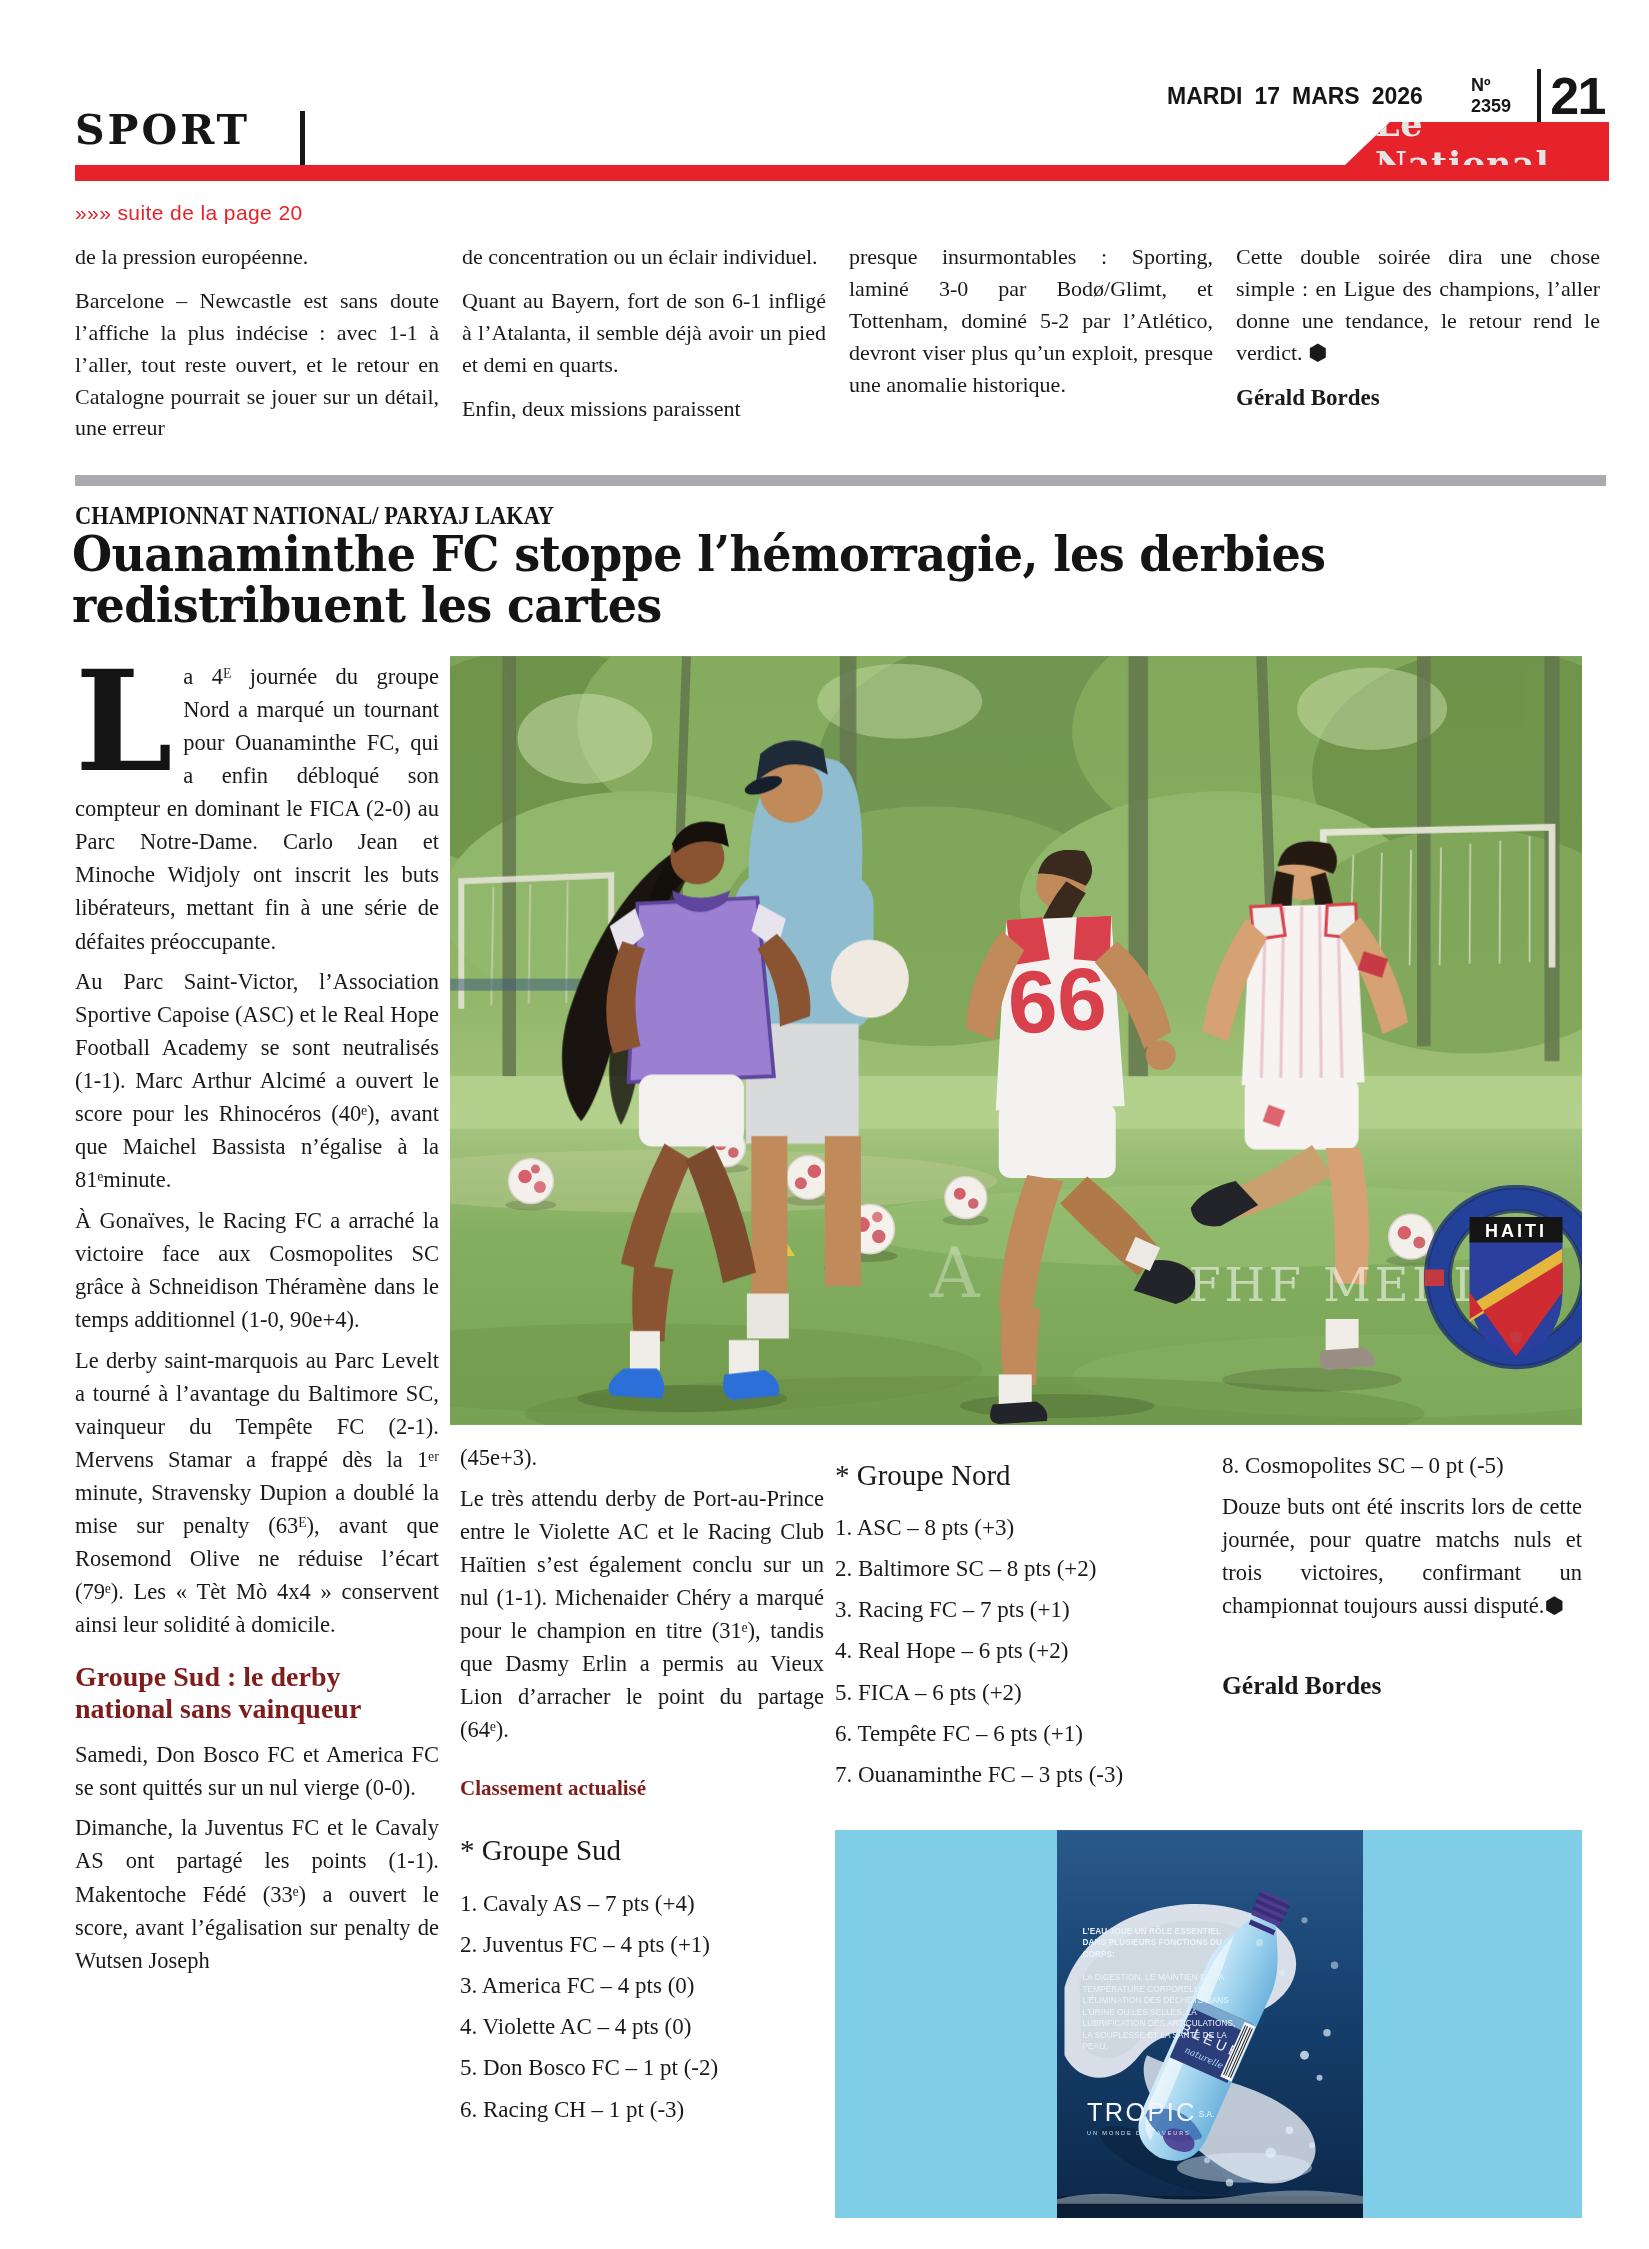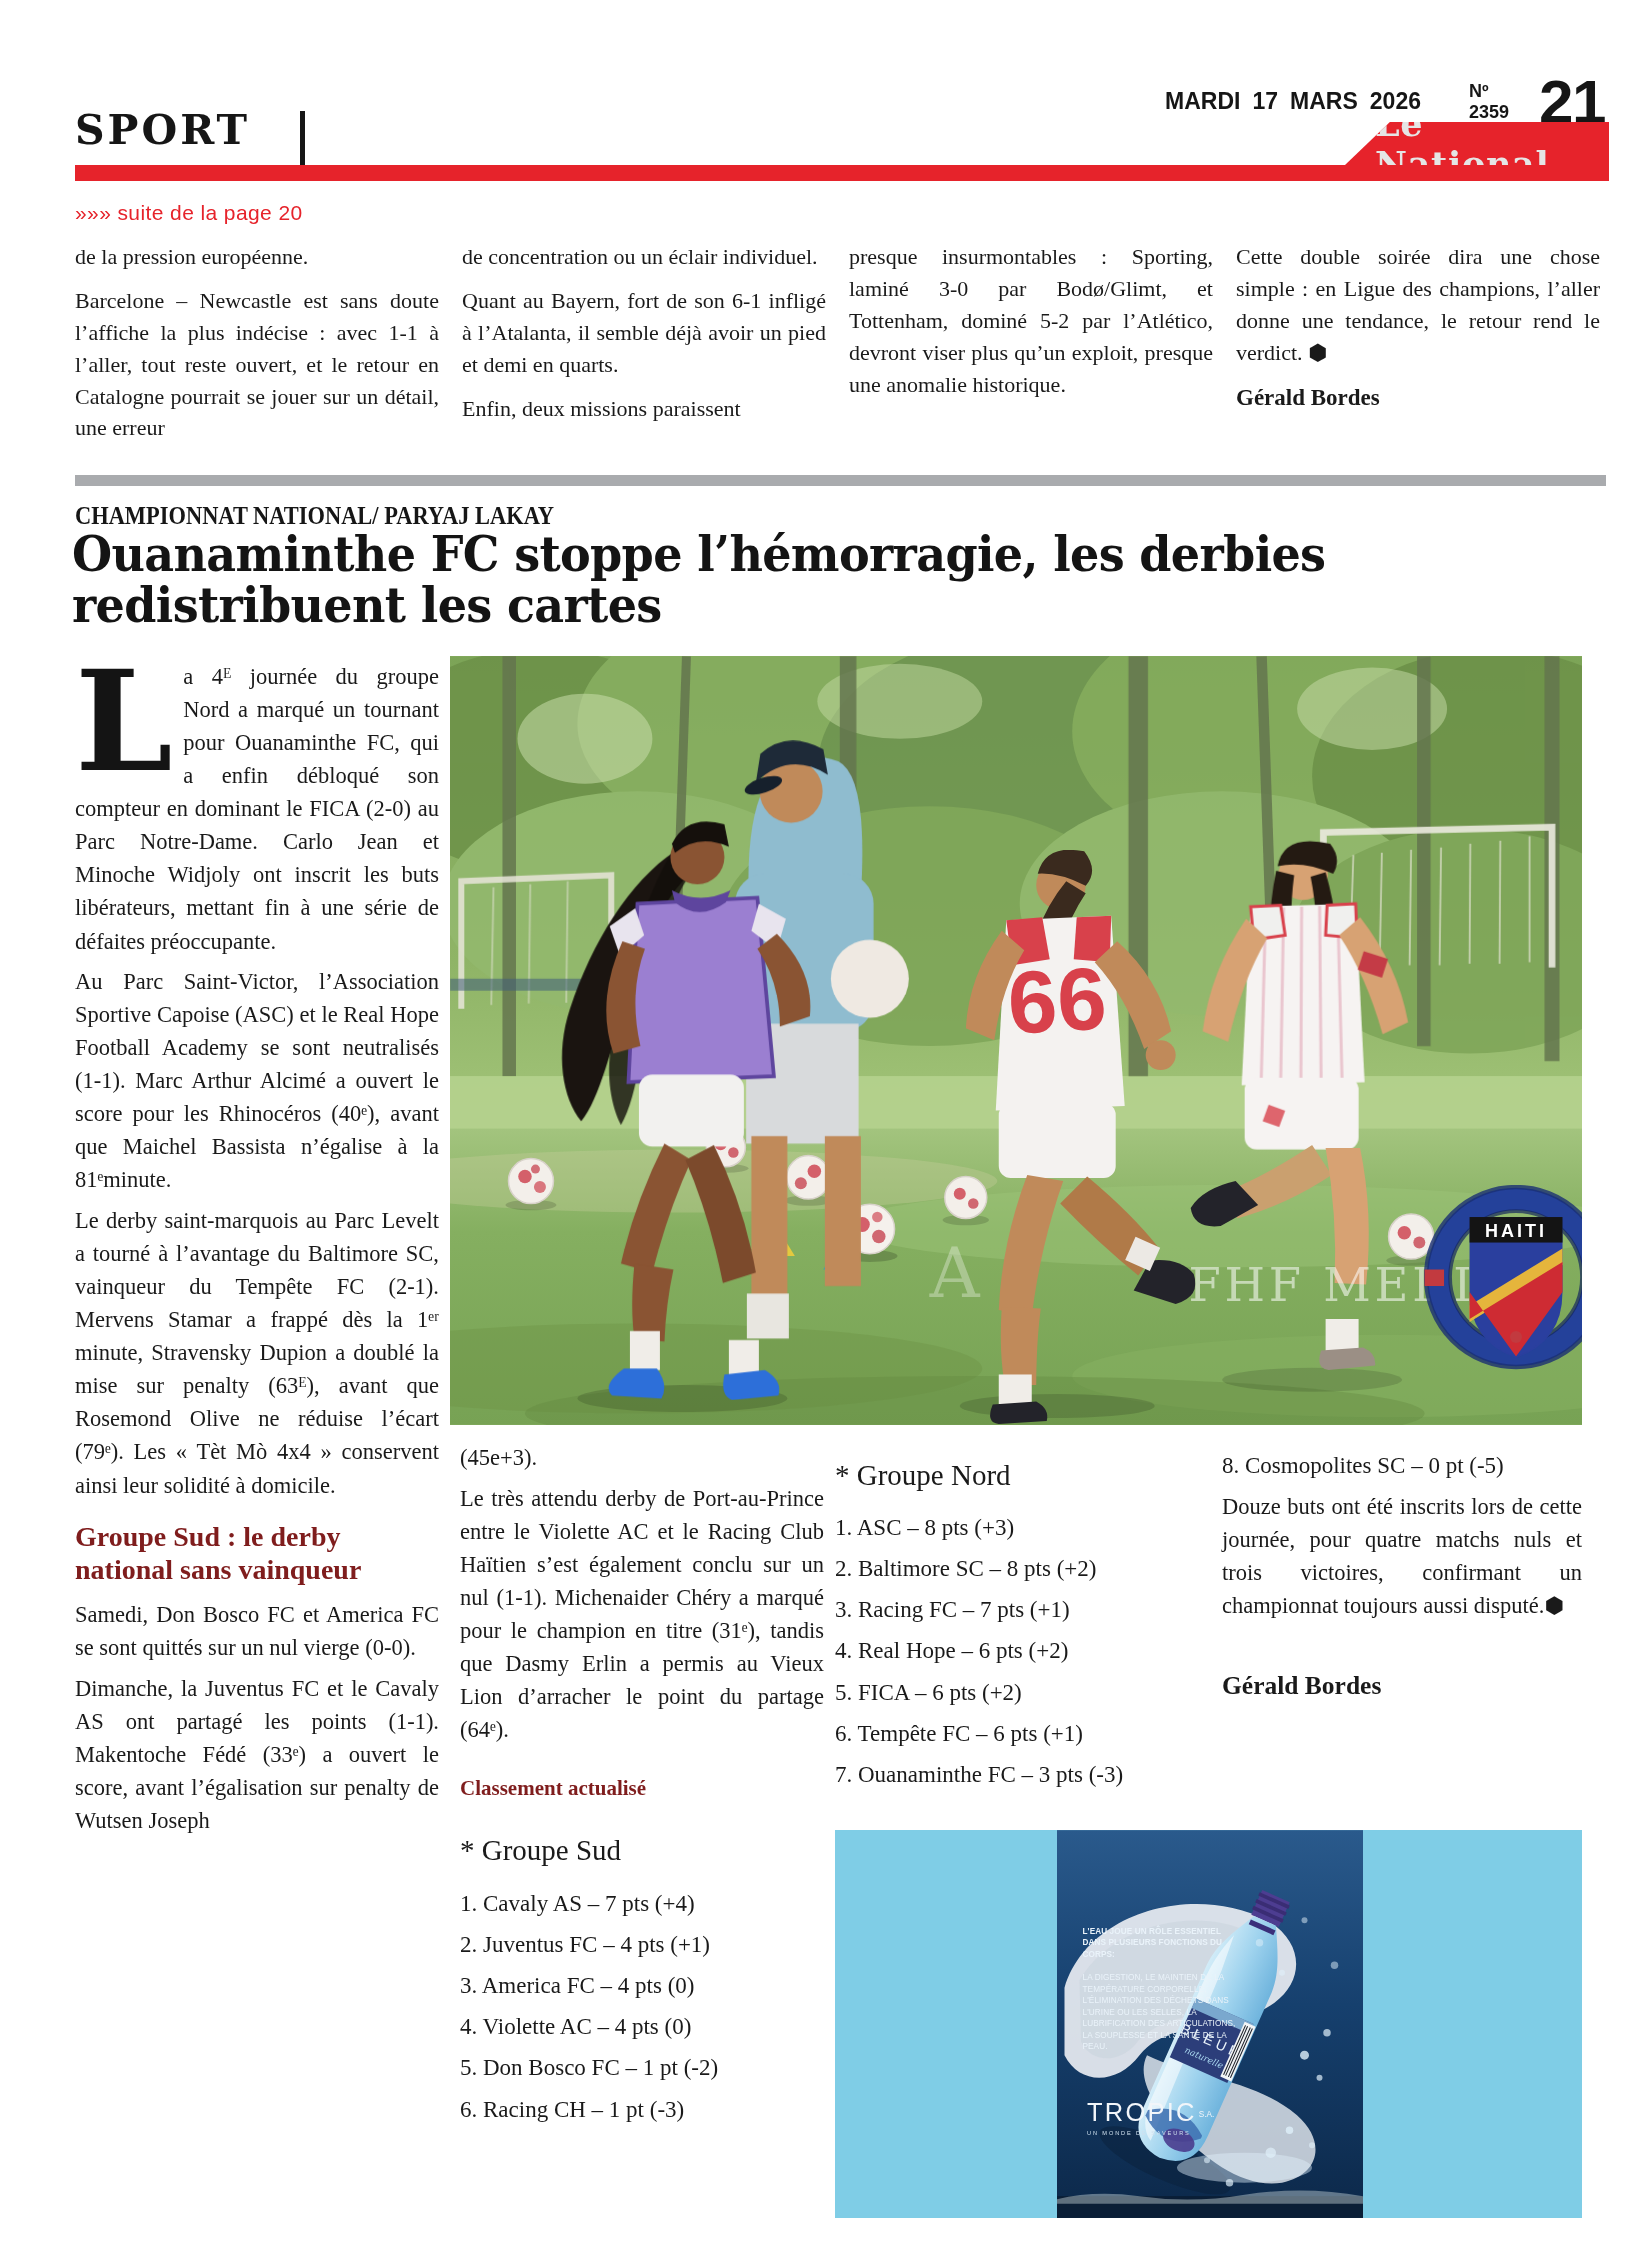--- a/index.html
+++ b/index.html
@@ -8,21 +8,21 @@
     font-family:"Liberation Serif","DejaVu Serif","DejaVu Sans",serif;
     color:#1a1a1a;overflow:hidden;
   }
   .abs{position:absolute;}
   
   .dateline{top:66px;left:1155px;width:450px;display:flex;align-items:center;justify-content:flex-end;
     font-family:"Liberation Sans","DejaVu Sans",sans-serif;font-weight:bold;color:#161616;}
   .dateline .dpart{font-size:23px;letter-spacing:0;margin-left:12px;}
   .dateline .issue{margin-left:48px;font-size:18px;}
   .dateline .pbar{width:6.7px;height:55px;background:#161616;margin-left:21px;}
-  .dateline .pnum{font-size:62px;margin-left:9px;letter-spacing:-1.5px;}
+  .dateline .pnum{font-size:52px;margin-left:9px;letter-spacing:-1.5px;}
   .sport{top:106px;left:75px;font-family:"DejaVu Serif","Liberation Serif",serif;
     font-weight:bold;font-size:41px;letter-spacing:3px;color:#161616;}
   .sportbar{top:111px;left:300px;width:5.2px;height:64px;background:#161616;}
   .redbar{top:165px;left:75px;width:1534px;height:15.7px;background:#e6232b;}
   .brandbanner{top:122px;left:1345px;width:264px;height:43px;background:#e6232b;
     clip-path:polygon(17% 0,100% 0,100% 100%,0 100%);
     display:flex;align-items:center;justify-content:center;}
   .brandbanner span{font-family:"DejaVu Serif","Liberation Serif",serif;font-weight:bold;
     font-size:35px;color:#e5e5e5;letter-spacing:0.7px;padding-left:30px;}
   .suite{top:201px;left:75px;font-family:"Liberation Sans","DejaVu Sans",sans-serif;
@@ -109,20 +109,21 @@
   </div>
 </div>
 
 <div class="abs graybar"></div>
 <div class="abs kicker">CHAMPIONNAT NATIONAL/ PARYAJ LAKAY</div>
 <div class="abs headline">Ouanaminthe FC stoppe l’hémorragie, les derbies redistribuent les cartes</div>
 
 <div class="abs artcol leftcol">
   <p><span class="dropcap">L</span><span>a 4ᴱ journée du groupe Nord a marqué un tournant pour Ouanaminthe FC, qui a enfin débloqué son compteur en dominant le FICA (2-0) au Parc Notre-Dame. Carlo Jean et Minoche Widjoly ont inscrit les buts libérateurs, mettant fin à une série de défaites préoccupante.</span></p>
   <p>Au Parc Saint-Victor, l’Association Sportive Capoise (ASC) et le Real Hope Football Academy se sont neutralisés (1-1). Marc Arthur Alcimé a ouvert le score pour les Rhinocéros (40ᵉ), avant que Maichel Bassista n’égalise à la 81ᵉminute.</p>
+  <p>À Gonaïves, le Racing FC a arraché la victoire face aux Cosmopolites SC grâce à Schneidison Théramène dans le temps additionnel (1-0, 90e+4).</p>
   <p>Le derby saint-marquois au Parc Levelt a tourné à l’avantage du Baltimore SC, vainqueur du Tempête FC (2-1). Mervens Stamar a frappé dès la 1ᵉʳ minute, Stravensky Dupion a doublé la mise sur penalty (63ᴱ), avant que Rosemond Olive ne réduise l’écart (79ᵉ). Les « Tèt Mò 4x4 » conservent ainsi leur solidité à domicile.</p>
   <div class="subhead">Groupe Sud : le derby national sans vainqueur</div>
   <p>Samedi, Don Bosco FC et America FC se sont quittés sur un nul vierge (0-0).</p>
   <p>Dimanche, la Juventus FC et le Cavaly AS ont partagé les points (1-1). Makentoche Fédé (33ᵉ) a ouvert le score, avant l’égalisation sur penalty de Wutsen Joseph</p>
 </div>
 
 <div class="abs photo">
 <svg width="1132" height="769" viewBox="0 0 1510 1025" xmlns="http://www.w3.org/2000/svg">
   <defs>
     <linearGradient id="fol" x1="0" y1="0" x2="0" y2="1">

